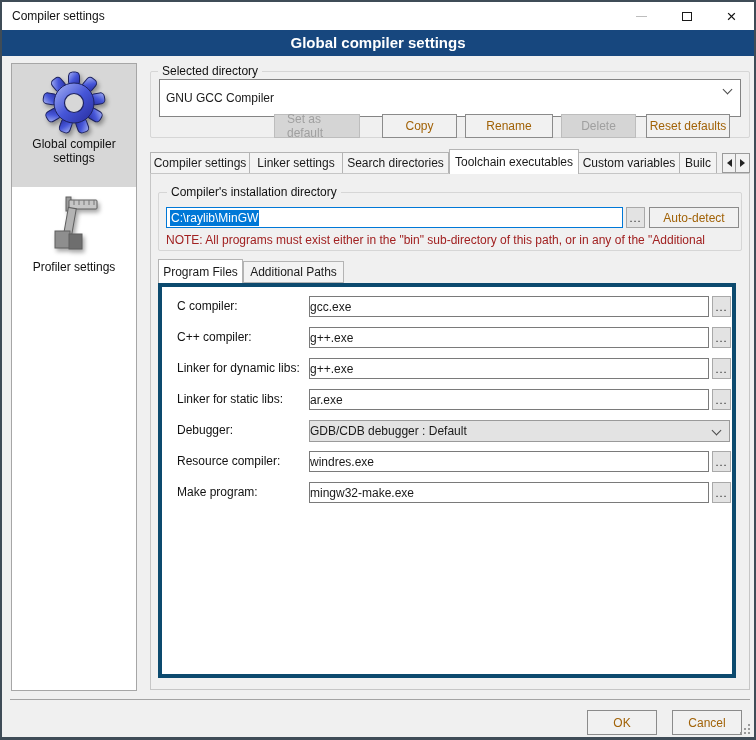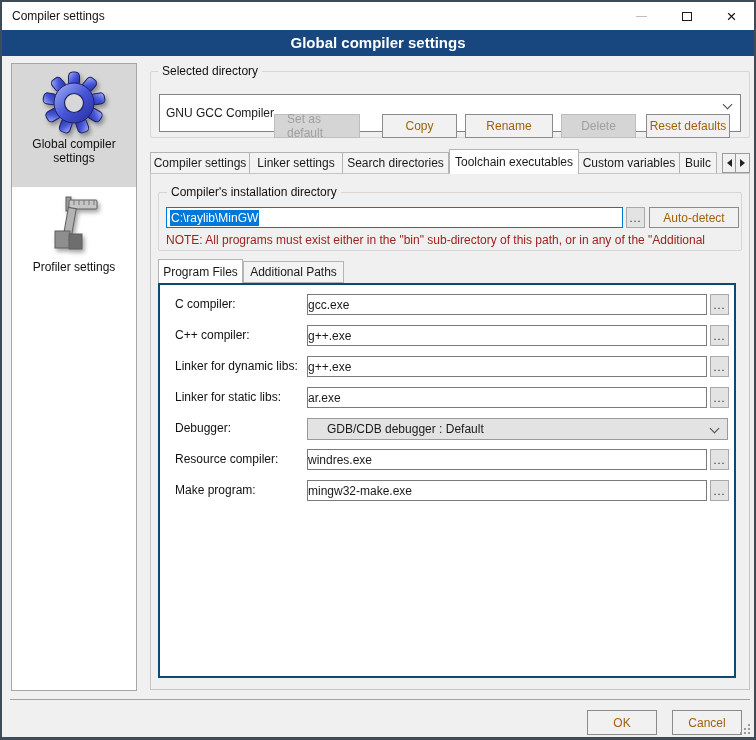--- a/index.html
+++ b/index.html
@@ -34,21 +34,21 @@
   .icon64 { width:64px; height:64px; filter:drop-shadow(2px 3px 2px rgba(0,0,0,0.35)); }
 
   
   .groupbox { position:absolute; border:1px solid #d6d6d6; border-radius:2px; }
   .group-label { position:absolute; background:#f0f0f0; padding:0 4px; line-height:14px; color:#111; white-space:nowrap; }
 
   
   .g-selected { left:148px; top:69px; width:600px; height:67px; }
   .lbl-selected { left:156px; top:62px; }
   .combobox { position:absolute; background:#fff; border:1px solid #848484; padding-left:6px; display:flex; align-items:center; }
-  .combo-main { left:157px; top:92px; width:582px; height:38px; }
+  .combo-main { left:157px; top:77px; width:582px; height:38px; }
   .chev { position:absolute; right:9px; top:6px; width:7px; height:7px;
     border-right:1.5px solid #4a4a4a; border-bottom:1.5px solid #4a4a4a; transform:rotate(45deg); }
   .btnrow { position:absolute; left:148px; top:112px; width:580px; height:24px;
     display:flex; justify-content:flex-end; align-items:center; }
   .btn { height:24px; background:#f1f1f1; border:1px solid #8b8b8b; color:#a16207;
     display:flex; align-items:center; justify-content:center; cursor:default; }
   .btn.disabled { background:#d5d5d5; border-color:#bdbdbd; color:#a0a0a0; }
   .b-setdef { width:86px; margin-right:22px;padding-left:12px; }
   .b-copy { width:75px; margin-right:8px; }
   .b-rename { width:88px; margin-right:8px; }
@@ -84,27 +84,27 @@
   .b-autodetect { position:absolute; left:498px; top:33px; width:90px; height:21px; }
   .note { position:absolute; left:15px; top:59px; width:578px; color:#a12121; white-space:nowrap; overflow:hidden; }
 
   
   .subtab { position:absolute; height:22px; background:#f3f3f3; border:1px solid #b4b4b4;
     display:flex; align-items:center; justify-content:center; }
   .subtab.active { background:#ffffff; border-bottom:0; height:24px; z-index:3; }
   .st0 { left:7px; top:85px; width:85px; }
   .st1 { left:92px; top:87px; width:101px; }
   .subpanel { position:absolute; left:7px; top:109px; width:578px; height:395px;
-    background:#fff; border:2px solid #0c4a6e; }
+    background:#fff; border:4px solid #0c4a6e; }
 
   .frow-label { position:absolute; left:15px; height:21px; line-height:21px; color:#111; }
   .fbox { position:absolute; left:147px; width:400px; height:21px; background:#fff;
     border:1px solid #7a7a7a; display:flex; align-items:center; }
   .fsel { position:absolute; left:147px; width:421px; height:22px; background:#e3e3e3;
-    border:1px solid #9a9a9a; display:flex; align-items:center; padding-left:19px; }
+    border:1px solid #9a9a9a; display:flex; align-items:center; padding-left:0; }
   .fbrowse { left:550px; width:19px; }
   .r0{top:9px}.r1{top:40px}.r2{top:71px}.r3{top:102px}.r4{top:133px}.r5{top:164px}.r6{top:195px}
 
   
   .footer-sep { position:absolute; left:8px; top:697px; width:740px; height:1px; background:#a3a3a3; }
   .b-ok { position:absolute; left:585px; top:708px; width:70px; height:25px; }
   .b-cancel { position:absolute; left:670px; top:708px; width:70px; height:25px; }
   .grip { position:absolute; right:3px; bottom:2px; }
 </style>
 </head>

